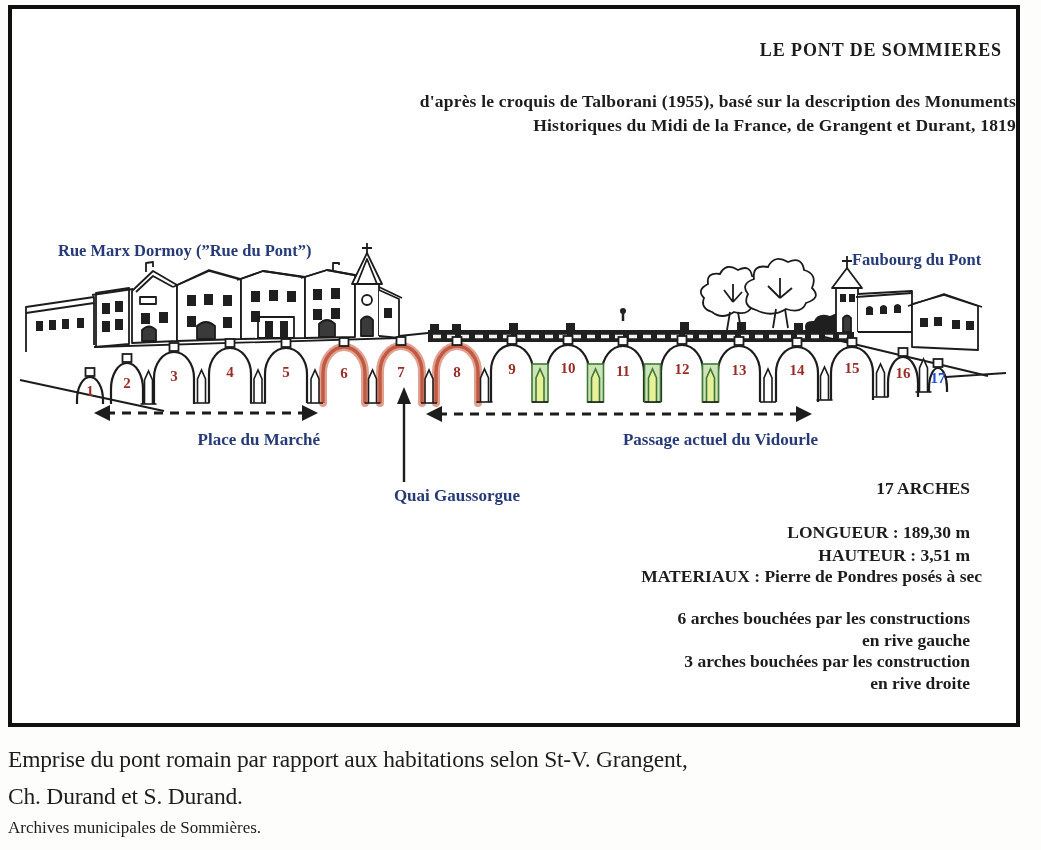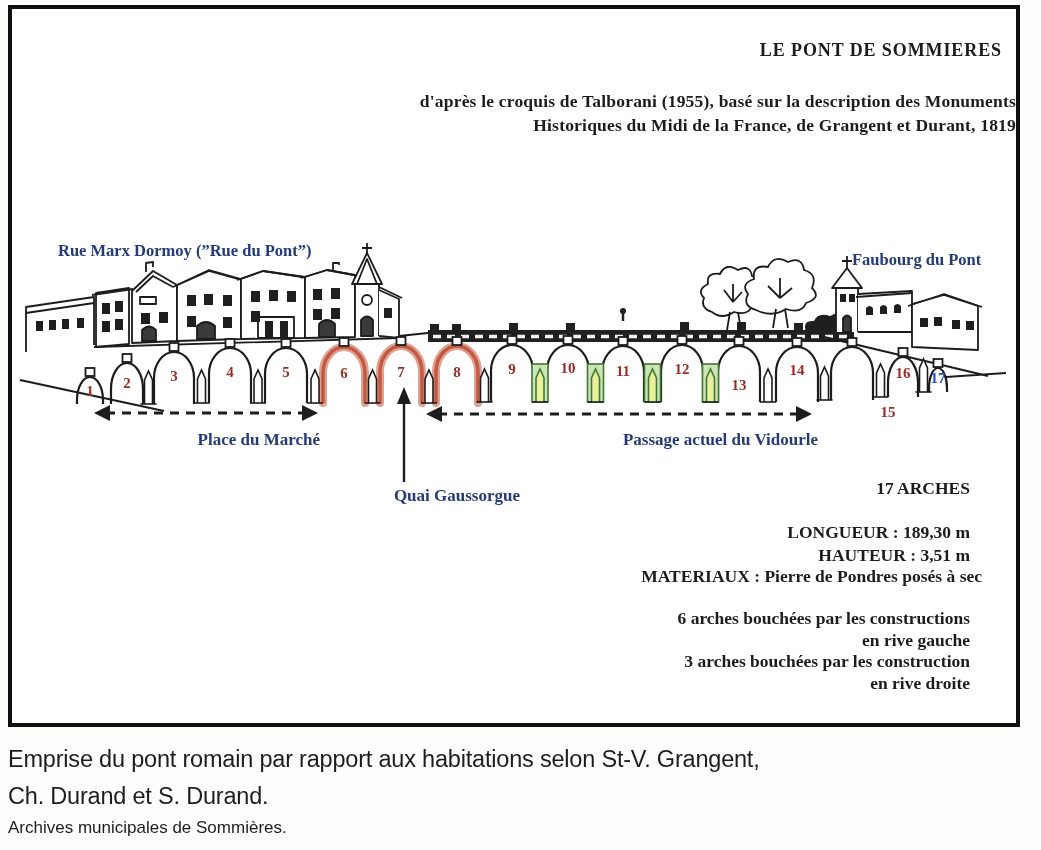--- a/index.html
+++ b/index.html
@@ -10,21 +10,21 @@
   .t{position:absolute;font-weight:bold;color:#1c1c1c;white-space:nowrap;line-height:1.15}
   .c{text-align:right}
   .blue{color:#253a76}
   .title{font-size:18px;letter-spacing:.9px}
   .sub{font-size:17.5px;letter-spacing:.2px}
   .street{font-size:16.5px}
   .zone{font-size:17px}
   .stat{font-size:17.5px}
   .arch-num{position:absolute;transform:translate(-50%,-50%);font-family:"Liberation Serif",serif;font-weight:bold;font-size:15px;color:#992d26}
   .arch-num.dark{color:#1d4ed8}
-  .caption{position:absolute;font-family:Liberation Sans, sans-serif;color:#1d1d1b;white-space:nowrap}
+  .caption{position:absolute;font-family:Liberation Serif, serif;color:#1d1d1b;white-space:nowrap}
   .cap-main{font-size:23.5px;letter-spacing:-.2px}
   .cap-src{font-size:17px}
 </style>
 </head>
 <body>
 
 <div class="frame"></div>
 
 <svg class="sketch" viewBox="0 0 1041 850">
 
@@ -202,23 +202,23 @@
     <div class="arch-num" style="left: 174px; top: 376px;">3</div>
     <div class="arch-num" style="left: 230px; top: 372px;">4</div>
     <div class="arch-num" style="left: 286px; top: 372px;">5</div>
     <div class="arch-num" style="left: 344px; top: 373px;">6</div>
     <div class="arch-num" style="left: 401px; top: 372px;">7</div>
     <div class="arch-num" style="left: 457px; top: 372px;">8</div>
     <div class="arch-num" style="left: 512px; top: 369px;">9</div>
     <div class="arch-num" style="left: 568px; top: 368px;">10</div>
     <div class="arch-num" style="left: 623px; top: 371px;">11</div>
     <div class="arch-num" style="left: 682px; top: 369px;">12</div>
-    <div class="arch-num" style="left: 739px; top: 385px; font-family: Liberation Serif, serif;">13</div>
+    <div class="arch-num" style="left: 739px; top: 370px; font-family: Liberation Serif, serif;">13</div>
     <div class="arch-num" style="left: 797px; top: 370px;">14</div>
-    <div class="arch-num" style="left: 888px; top: 368px; margin-top: 44px;">15</div>
+    <div class="arch-num" style="left: 852px; top: 368px;">15</div>
     <div class="arch-num" style="left: 903px; top: 373px;">16</div>
     <div class="arch-num dark" style="left: 938px; top: 378px;">17</div>
   </div>
 
 <div class="t title c" style="left:12px;top:40px;width:990px">LE PONT DE SOMMIERES</div>
 <div class="t sub c" style="left:12px;top:91px;width:1004px">d'après le croquis de Talborani (1955), basé sur la description des Monuments</div>
 <div class="t sub c" style="left:12px;top:115px;width:1004px">Historiques du Midi de la France, de Grangent et Durant, 1819</div>
 
 <div class="t street blue" style="left:58px;top:242px">Rue Marx Dormoy (”Rue du Pont”)</div>
 <div class="t street blue" style="left:852px;top:251px">Faubourg du Pont</div>

